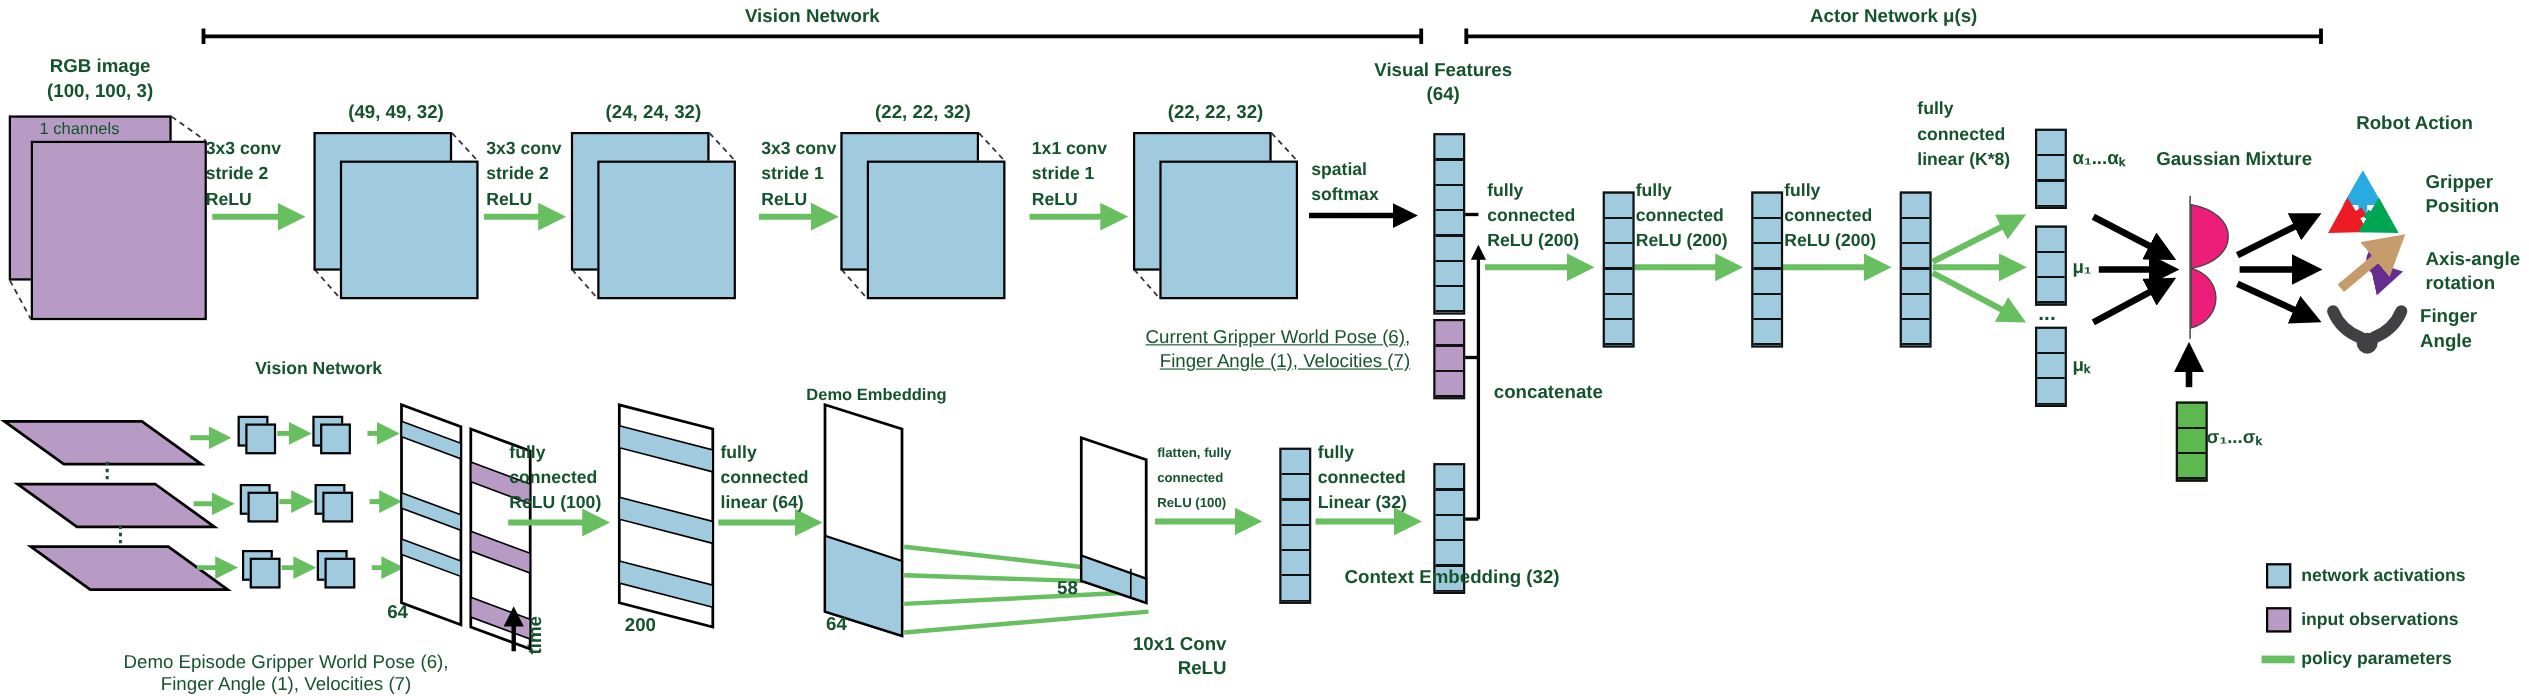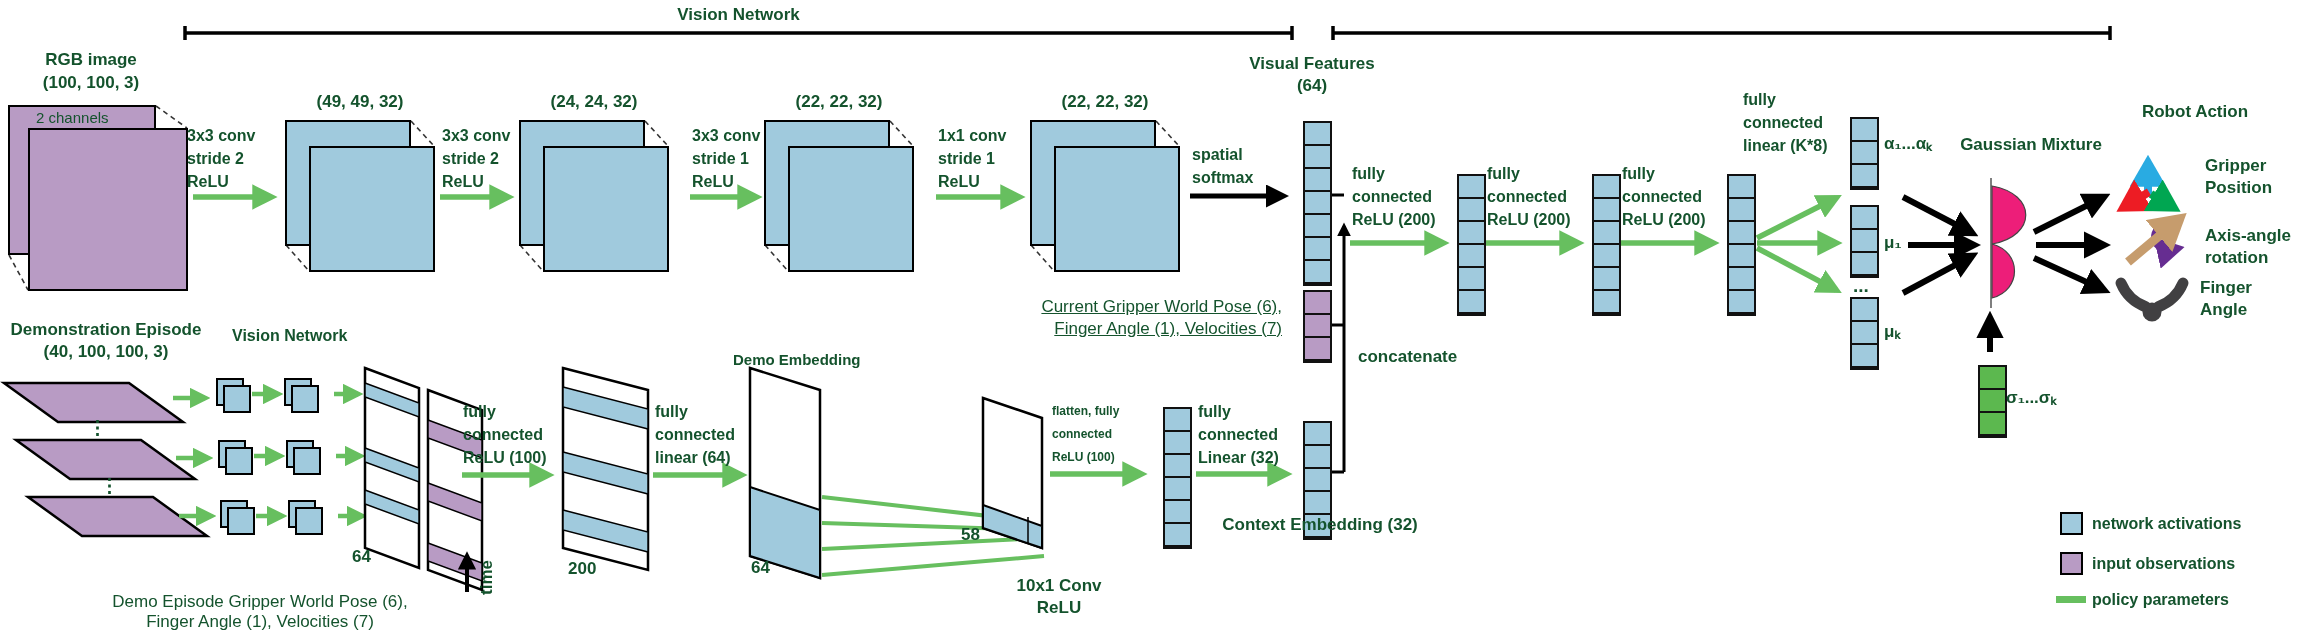--- a/index.html
+++ b/index.html
@@ -181,25 +181,26 @@
 
     <g stroke="#67bf5f" stroke-width="5.5" marker-end="url(#ag)">
       <line x1="462" y1="475" x2="548" y2="475"></line>
       <line x1="653" y1="475" x2="741" y2="475"></line>
       <line x1="1050" y1="474" x2="1141" y2="474"></line>
       <line x1="1196" y1="474" x2="1286" y2="474"></line>
     </g>
   </svg>
 
   <div class="t ctr" style="left:185px;top:3px;width:1107px;">Vision Network</div>
+  <div class="t ctr" style="left:1333px;top:3px;width:777px;">Actor Network μ(s)</div>
 
   <div class="t ctr" style="left:5px;top:48px;width:172px;">RGB image
 (100, 100, 3)</div>
   <div class="sq purple" style="left:8px;top:105px;width:148px;height:150px;"></div>
-  <div class="t" style="left:36px;top:106px;font-size:15px;font-weight:400;">2 channels</div>
+  <div class="t" style="left:36px;top:106px;font-size:15px;font-weight:400;">1 channels</div>
   <div class="sq purple" style="left:28px;top:128px;width:160px;height:163px;"></div>
 
   <div class="t ctr" style="left:285px;top:90px;width:150px;">(49, 49, 32)</div>
   <div class="t ctr" style="left:519px;top:90px;width:150px;">(24, 24, 32)</div>
   <div class="t ctr" style="left:764px;top:90px;width:150px;">(22, 22, 32)</div>
   <div class="t ctr" style="left:1030px;top:90px;width:150px;">(22, 22, 32)</div>
 
   <div class="sq" style="left:285px;top:120px;width:126px;height:126px;"></div>
   <div class="sq" style="left:309px;top:146px;width:126px;height:126px;"></div>
   <div class="sq" style="left:519px;top:120px;width:126px;height:126px;"></div>
@@ -271,22 +272,20 @@
   <div class="t" style="left:2200px;top:277px;line-height:22px;">Finger
 Angle</div>
 
   <div class="sw" style="left:2060px;top:512px;background:#a0cadd;"></div>
   <div class="t" style="left:2092px;top:512px;font-size:16px;">network activations</div>
   <div class="sw" style="left:2060px;top:552px;background:#b89bc4;"></div>
   <div class="t" style="left:2092px;top:552px;font-size:16px;">input observations</div>
   <div style="position:absolute;left:2056px;top:596px;width:30px;height:7px;background:#67bf5f;z-index:2;"></div>
   <div class="t" style="left:2092px;top:588px;font-size:16px;">policy parameters</div>
 
-  <div class="t ctr" style="left:0px;top:319px;width:212px;line-height:22px;">Demonstration Episode
-(40, 100, 100, 3)</div>
   <div class="t" style="left:232px;top:324px;font-size:16px;">Vision Network</div>
   <div class="dots" style="left:88px;top:416px;">⋮</div>
   <div class="dots" style="left:100px;top:474px;">⋮</div>
 
   <div class="sq" style="left:216px;top:378px;width:28px;height:28px;"></div>
   <div class="sq" style="left:223px;top:385px;width:28px;height:28px;"></div>
   <div class="sq" style="left:284px;top:378px;width:28px;height:28px;"></div>
   <div class="sq" style="left:291px;top:385px;width:28px;height:28px;"></div>
   <div class="sq" style="left:218px;top:440px;width:28px;height:28px;"></div>
   <div class="sq" style="left:225px;top:447px;width:28px;height:28px;"></div>
@@ -302,21 +301,21 @@
   <div class="t" style="left:463px;top:400px;font-size:16px;">fully
 connected
 ReLU (100)</div>
   <div class="t" style="left:568px;top:557px;">200</div>
   <div class="t" style="left:655px;top:400px;font-size:16px;">fully
 connected
 linear (64)</div>
   <div class="t" style="left:733px;top:348px;font-size:15px;">Demo Embedding</div>
   <div class="t" style="left:751px;top:556px;">64</div>
   <div class="t" style="left:961px;top:523px;">58</div>
-  <div class="t ctr" style="left:1003px;top:575px;width:112px;line-height:22px;">10x1 Conv
+  <div class="t ctr" style="left:1003px;top:575px;width:112px;line-height:22px;text-align:right;">10x1 Conv
 ReLU</div>
   <div class="t" style="left:1052px;top:400px;font-size:12px;">flatten, fully
 connected
 ReLU (100)</div>
   <div class="vec" style="left:1163px;top:407px;height:142px;"></div>
   <div class="t" style="left:1198px;top:400px;font-size:16px;">fully
 connected
 Linear (32)</div>
   <div class="t ctr reg" style="left:85px;top:578px;width:350px;line-height:20px;margin-top:14px;">Demo Episode Gripper World Pose (6),
 Finger Angle (1), Velocities (7)</div>

